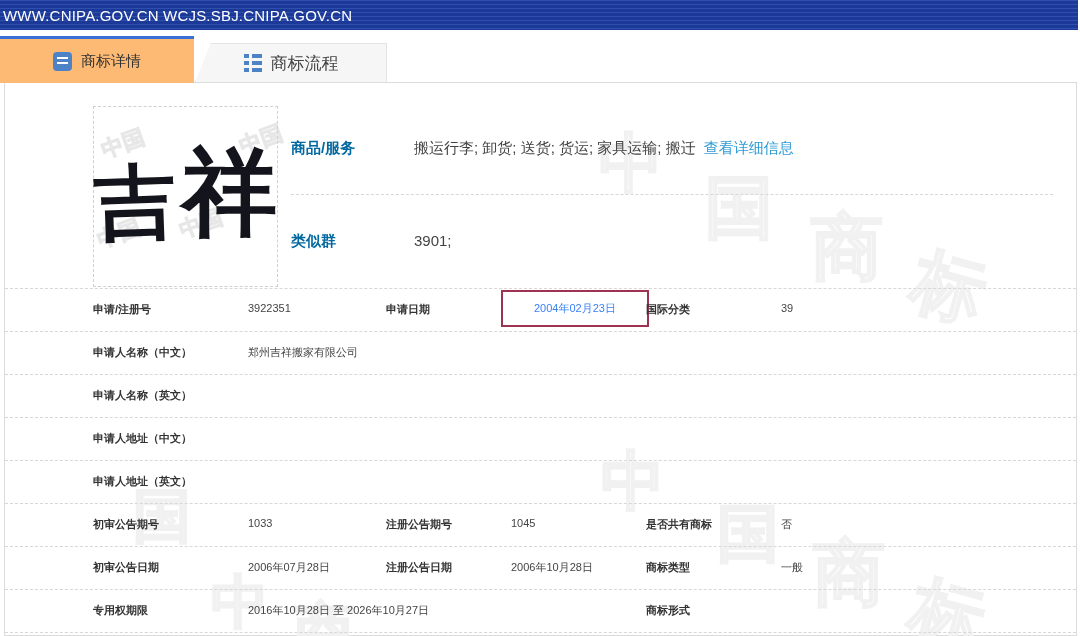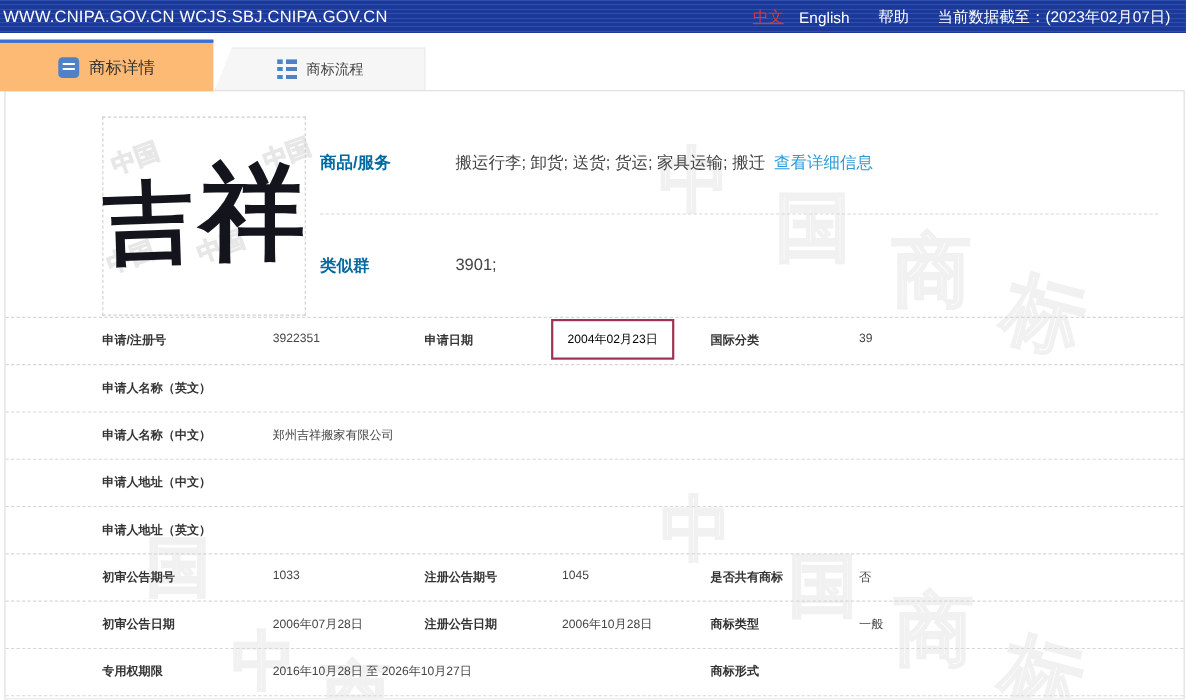--- a/index.html
+++ b/index.html
@@ -23,21 +23,21 @@
   
   .tabbar { position:absolute; left:0; top:30px; width:1080px; height:52px; background:#fff; }
   .tab-active { position:absolute; left:0; top:6px; width:194px; height:47px;
     background:#fdba74; border-top:3px solid #3a6fd8; z-index:3;
     display:flex; align-items:center; justify-content:center; gap:9px;
     font-size:15px; color:#333; cursor:pointer; }
   .tab-inactive { position:absolute; left:195px; top:13px; width:192px; height:39px;
     background:#f6f6f6; border:1px solid #e3e3e3; border-bottom:none;
     clip-path:polygon(16px 0, 100% 0, 100% 100%, 0 100%);
     display:flex; align-items:center; justify-content:center; gap:9px;
-    font-size:13px; color:#444; cursor:pointer; z-index:2;text-align:right; }
+    font-size:17px; color:#444; cursor:pointer; z-index:2;text-align:right; }
   .icon-doc { width:19px; height:19px; border-radius:4px; background:#4d82c6; position:relative; flex:0 0 auto; }
   .icon-doc::after { content:""; position:absolute; left:4px; right:4px; top:5px; bottom:4px;
     background:repeating-linear-gradient(180deg,#fff 0 2px,rgba(0,0,0,0) 2px 5px); }
   .icon-list { width:18px; height:18px; position:relative; flex:0 0 auto;
     background-image:
       repeating-linear-gradient(180deg,#4d82c6 0 4px,rgba(0,0,0,0) 4px 7px),
       repeating-linear-gradient(180deg,#4d82c6 0 4px,rgba(0,0,0,0) 4px 7px);
     background-size:5px 18px,10px 18px; background-position:0 0,8px 0; background-repeat:no-repeat; }
 
   
@@ -70,35 +70,29 @@
 
   
   .rows { position:absolute; left:0; top:205px; width:1071px; border-top:1px dashed #d7d7d7; }
   .frow { position:relative; height:43px; border-bottom:1px dashed #d7d7d7; font-size:11px; }
   .frow .lbl, .frow .val { position:absolute; top:13px; white-space:nowrap; }
   .frow .lbl { font-weight:700; color:#333; }
   .frow .val { color:#444; }
   .lbl.c1 { left:88px; }  .val.c1 { left:243px; }
   .lbl.c2 { left:381px; } .val.c2 { left:506px; }
   .lbl.c3 { left:641px; } .val.c3 { left:776px; }
-  .val.hl { left:496px; top:1px; border:2px solid #9c3353; padding:9px 13px; color:#000000; }
+  .val.hl { left:496px; top:1px; border:2px solid #9c3353; padding:9px 31px; color:#3b82f6; }
 </style>
 </head>
 <body>
 
 <div class="page">
 
   <div class="topbar">
     <div class="topbar-left">WWW.CNIPA.GOV.CN WCJS.SBJ.CNIPA.GOV.CN</div>
-    <div class="topbar-right">
-      <span class="lang-zh">中文</span>
-      <span class="top-link">English</span>
-      <span class="top-link">帮助</span>
-      <span class="cutoff">当前数据截至：(2023年02月07日)</span>
-    </div>
   </div>
 
   <div class="tabbar">
     <div class="tab-active">
       <span class="icon-doc"></span>
       <span>商标详情</span>
     </div>
     <div class="tab-inactive">
       <span class="icon-list"></span>
       <span>商标流程</span>
@@ -150,26 +144,26 @@
       <div class="rows">
           <div class="frow">
             <span class="lbl c1">申请/注册号</span>
             <span class="val c1">3922351</span>
             <span class="lbl c2">申请日期</span>
             <span class="val c2 hl">2004年02月23日</span>
             <span class="lbl c3">国际分类</span>
             <span class="val c3">39</span>
           </div>
           <div class="frow">
+            <span class="lbl c1">申请人名称（中文）</span>
+            <span class="val c1">郑州吉祥搬家有限公司</span>
+          </div>
+          <div class="frow">
             <span class="lbl c1">申请人名称（英文）</span>
             <span class="val c1"></span>
-          </div>
-          <div class="frow">
-            <span class="lbl c1">申请人名称（中文）</span>
-            <span class="val c1">郑州吉祥搬家有限公司</span>
           </div>
           <div class="frow">
             <span class="lbl c1">申请人地址（中文）</span>
           </div>
           <div class="frow">
             <span class="lbl c1">申请人地址（英文）</span>
             <span class="val c1"></span>
           </div>
           <div class="frow">
             <span class="lbl c1">初审公告期号</span>

